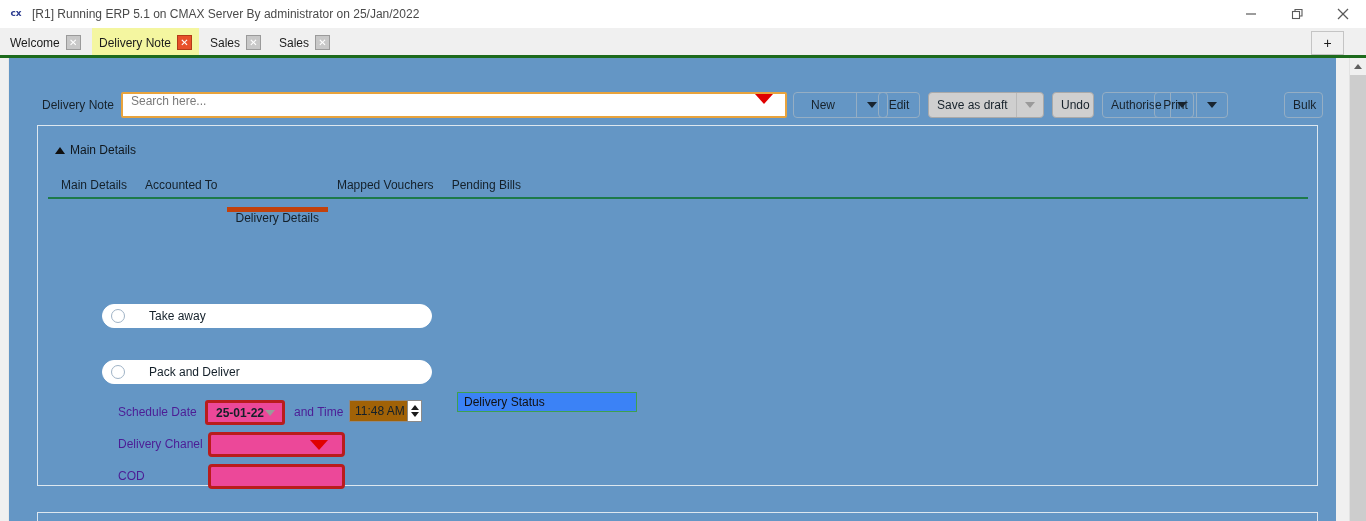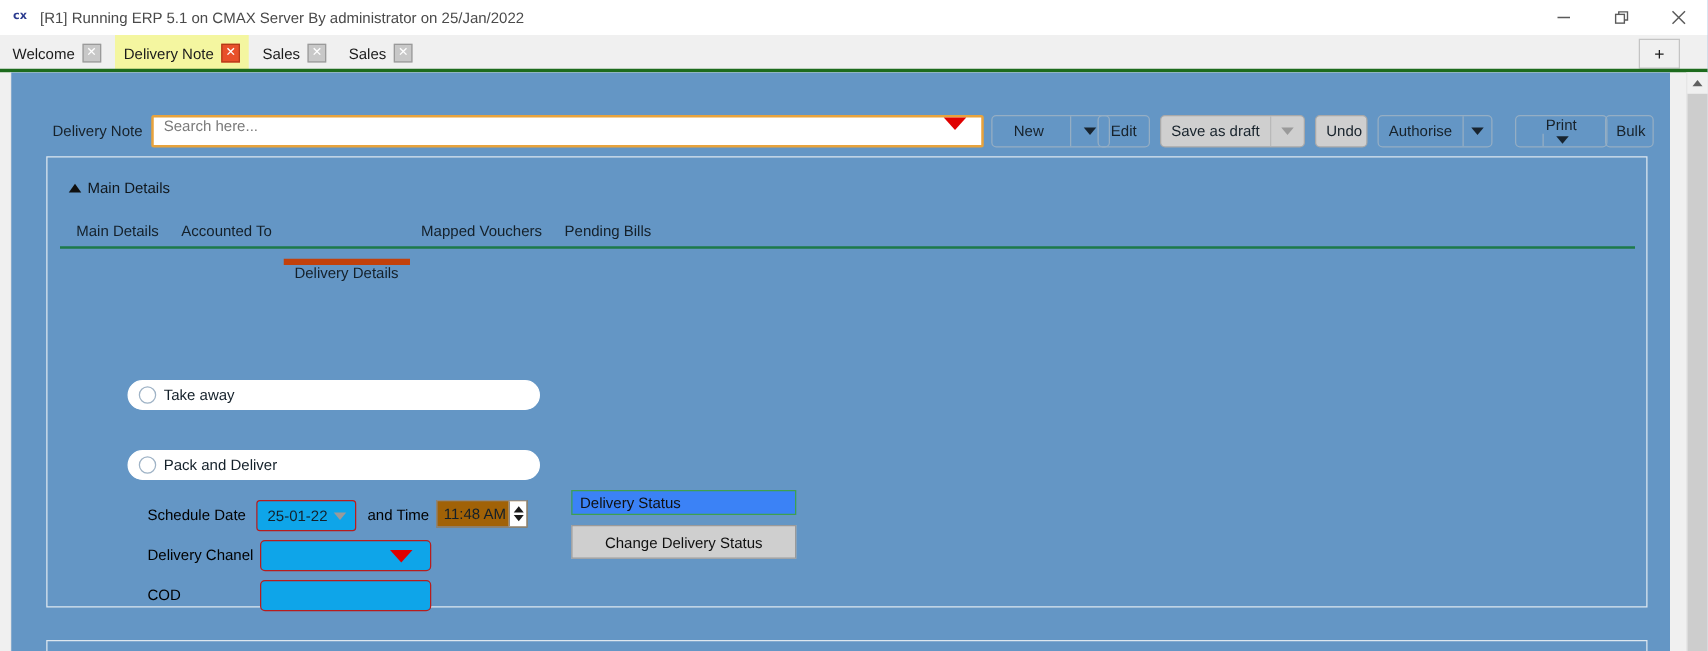--- a/index.html
+++ b/index.html
@@ -192,21 +192,21 @@
     border-top: 6px solid #18242f;
   }
   .dncaret.dim { border-top-color: #9a9a9a; }
 
   #btn-new      { left: 784px; width: 95px; }
   #btn-new .lbl { padding-left: 4px; }
   #btn-edit     { left: 869px; width: 42px; }
   #btn-savedraft{ left: 919px; width: 116px; }
   #btn-undo     { left: 1043px; width: 42px; }
   #btn-auth     { left: 1093px; width: 92px; }
-  #btn-print    { left: 1203px; width: 74px; flex-direction: column; }
+  #btn-print    { left: 1145px; width: 74px; }
   #btn-bulk     { left: 1275px; width: 39px; }
 
   
   #maincard {
     position: absolute;
     left: 28px; top: 67px;
     width: 1281px; height: 361px;
     box-sizing: border-box;
     border: 1px solid #dde7ef;
     background: transparent;
@@ -254,41 +254,42 @@
   .radio-row .knob {
     width: 12px; height: 12px;
     border: 1px solid #9fb3c6;
     border-radius: 50%;
     background: #ffffff;
     margin-left: 8px;
     flex: none;
   }
   .radio-row .rlabel {
     font-size: 12px; color: #14202a;
-    margin-left: 6px; white-space: nowrap;
+    margin-left: 24px; white-space: nowrap;
   }
   #radio-0 { top: 178px; }
   #radio-1 { top: 206px; }
   #radio-2 { top: 234px; }
 
   
   .flabel {
     position: absolute;
-    font-size: 12px; color: #000000; white-space: nowrap;
+    font-size: 12px; color: #4c1d95; white-space: nowrap;
   }
   #lbl-sched   { left: 80px; top: 279px; }
   #lbl-andtime { left: 256px; top: 279px; }
   #lbl-chanel  { left: 80px; top: 311px; }
   #lbl-cod     { left: 80px; top: 343px; }
 
   .greenfield {
     position: absolute;
-    background: #0ea5e9;
-    border: 1px solid #b91c1c;
-    box-sizing: border-box;
+    background: #ec4899;
+    border: 3px solid #b91c1c;
+    box-sizing: border-box;
+    font-weight: bold;
   }
   #fld-date {
     left: 167px; top: 274px; width: 80px; height: 25px;
     border-radius: 3px;
     display: flex; align-items: center;
   }
   #fld-date .dval {
     font-size: 12px; color: #14202a; padding-left: 8px; flex: 1;
     white-space: nowrap;
   }
@@ -545,23 +546,20 @@
 
       <div class="greenfield" id="fld-chanel">
         <span class="redcaret"></span>
       </div>
 
       <div class="greenfield" id="fld-cod"></div>
 
       <div id="status-bar">
         <span class="slabel">Delivery Status</span>
       </div>
-      <div id="btn-change-status">
-        <span class="clabel">Change Delivery Status</span>
-      </div>
 
     </div>
 
     <div id="lowercard"></div>
   </div>
 
   <div id="scrollbar">
     <div id="sb-up">
       <span class="ar"></span>
     </div>

